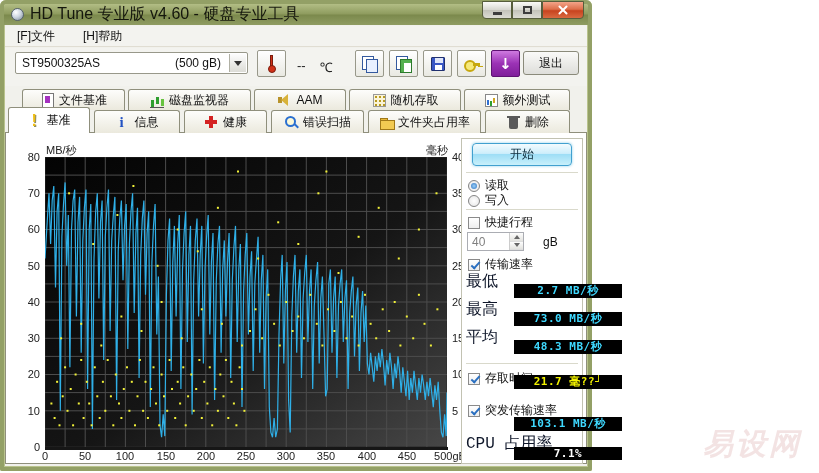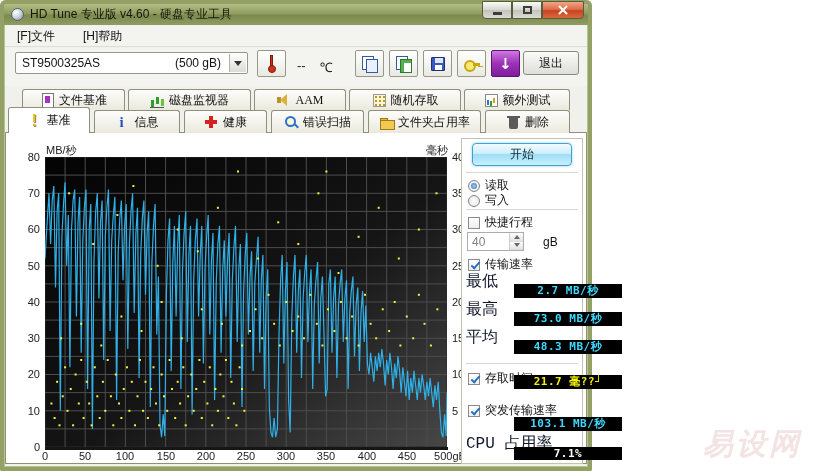--- a/index.html
+++ b/index.html
@@ -7,21 +7,21 @@
   #stage{position:relative;width:819px;height:473px;background:#fff;overflow:hidden;}
 
   
   .window{position:absolute;left:0;top:0;width:592px;height:471px;background:#f1f1ec;
     border-radius:6px 6px 2px 2px;box-shadow:inset 0 0 0 4px #93a066, inset 0 0 0 5px #b9c38d;}
   .titlebar{position:absolute;left:4px;top:4px;width:584px;height:21px;
     background:linear-gradient(#b2bd85,#8e9b5e 48%,#7b894c 52%,#8f9c62);
     border-radius:3px 3px 0 0;display:flex;align-items:center;gap:6px;padding:0 7px;}
   .app-icon{width:13px;height:13px;border-radius:50%;
     background:radial-gradient(circle at 35% 30%,#ffffff,#cfd8e2 45%,#7b8896);border:1px solid #55616d;}
-  .title-text{font-size:12px;color:#15170d;white-space:nowrap;}
+  .title-text{font-size:16px;color:#15170d;white-space:nowrap;}
   .winbtns{position:absolute;left:482px;top:1px;display:flex;}
   .winbtn{width:30px;height:18px;border:1px solid #565d3c;display:flex;align-items:center;justify-content:center;
     background:linear-gradient(#fbfbf9,#d6d6cf 50%,#c3c3ba 52%,#dcdcd4);}
   .winbtn:first-child{border-radius:0 0 0 4px;}
   .winbtn.close{width:42px;border-radius:0 0 4px 0;background:linear-gradient(#f3a489,#dd6f4a 45%,#c7431f 55%,#d96a40);}
   .g-min{width:9px;height:3px;background:#3c3c3c;margin-top:7px;}
   .g-max{width:9px;height:8px;border:2px solid #3c3c3c;background:#fff0;}
   .g-x{position:relative;width:12px;height:12px;}
   .g-x::before,.g-x::after{content:"";position:absolute;left:0;top:5px;width:12px;height:2px;background:#fff;border-radius:1px;}
   .g-x::before{transform:rotate(45deg);} .g-x::after{transform:rotate(-45deg);}
@@ -196,21 +196,21 @@
           <span class="i-monitor" style="position:absolute;inset:0;"></span>
         </span>
       <span>磁盘监视器</span>
     </div>
     <div class="tab r1" style="left:22px;width:103px;">
       <span class="tabicon">
           <span class="i-filebench" style="position:absolute;inset:0;"></span>
         </span>
       <span>文件基准</span>
     </div>
-    <div class="tab r1" style="left:254px;width:92px;font-family:Liberation Serif, serif;">
+    <div class="tab r1" style="left:254px;width:92px;">
       <span class="tabicon">
           <span class="i-speaker" style="position:absolute;inset:0;"></span>
         </span>
       <span>AAM</span>
     </div>
     <div class="tab r1" style="left:349px;width:112px;">
       <span class="tabicon">
           <span class="i-random"></span>
         </span>
       <span>随机存取</span>

